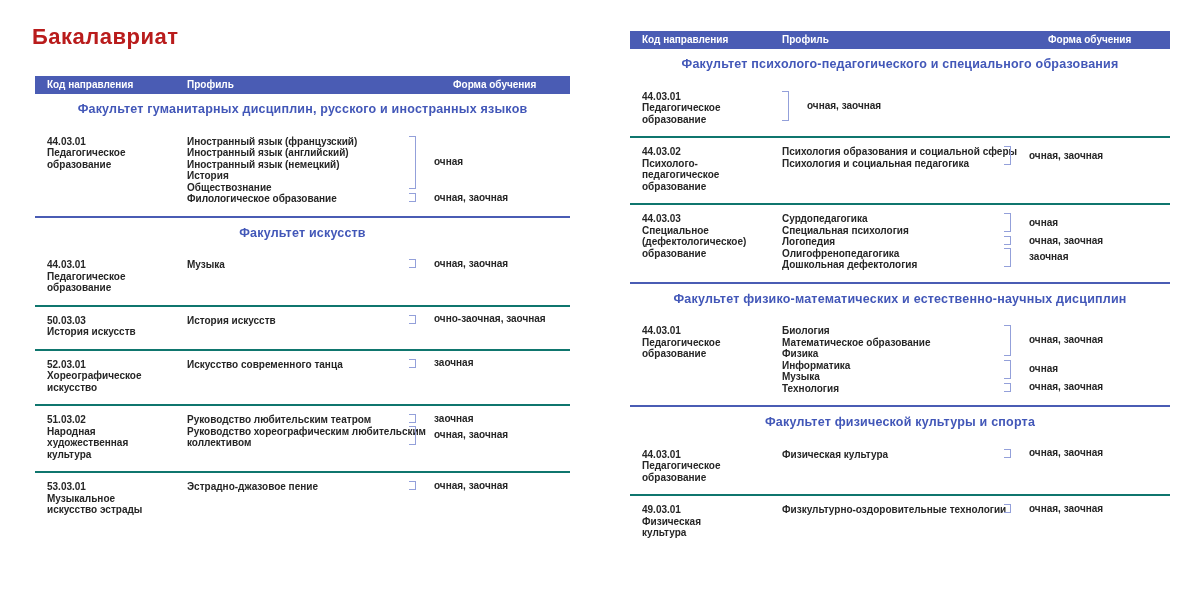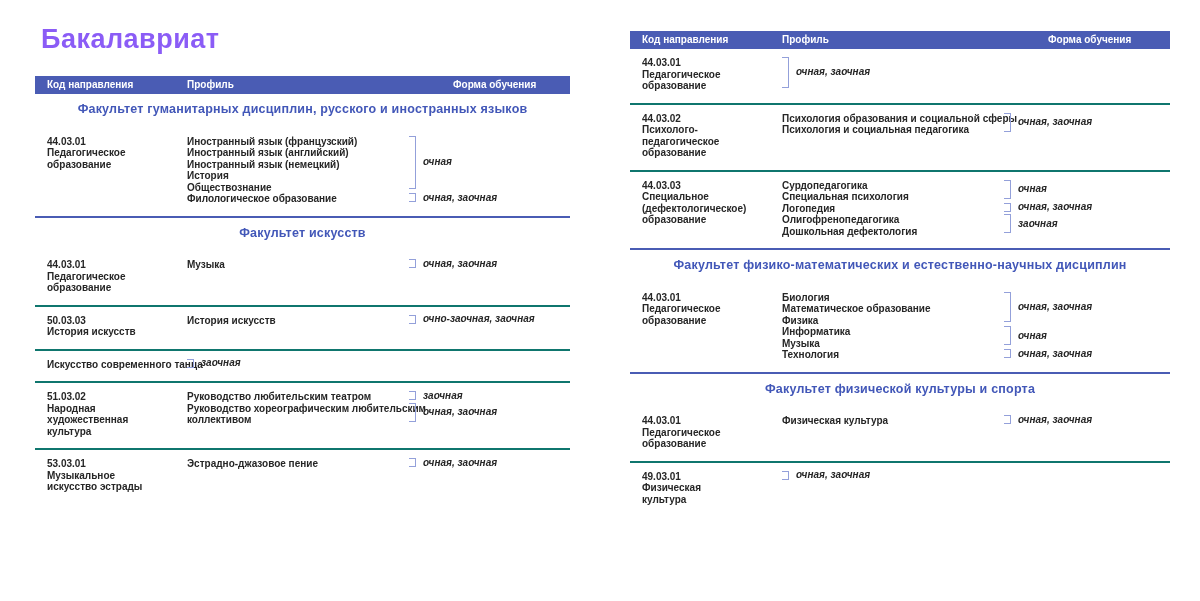--- a/index.html
+++ b/index.html
@@ -7,24 +7,24 @@
     width: 1200px; height: 601px;
     background: #ffffff;
     font-family: "Liberation Sans", sans-serif;
     font-weight: 700;
     color: #262626;
     position: relative;
     overflow: hidden;
   }
   .page-title {
     position: absolute;
-    left: 41px; top: 24px;
-    font-size: 27px;
+    left: 32px; top: 24px;
+    font-size: 22px;
     letter-spacing: 0.5px;
-    color: #8b5cf6;
+    color: #b91c1c;
   }
   .table {
     position: absolute;
     font-size: 10px;
     line-height: 11.5px;
   }
   .table-left  { left: 35px;  top: 76px; width: 535px; }
   .table-right { left: 630px; top: 31px; width: 540px; }
   .thead {
     position: relative;
@@ -60,24 +60,23 @@
   .cell-forms { position: relative; }
   .bracket {
     position: absolute;
     left: 0; width: 7px;
     border: 1.5px solid #93a0da;
     border-left: none;
     box-sizing: border-box;
   }
   .form-label {
     position: absolute;
-    left: 14px;
+    left: 25px;
     transform: translateY(-50%);
     white-space: nowrap;
-    font-style: italic;
   }
 </style>
 </head>
 <body>
 
 <div class="page-title">Бакалавриат</div>
 
 <div class="table table-left">
   <div class="thead">
     <span class="th-code">Код направления</span>
@@ -132,20 +131,25 @@
           </div>
           <div class="cell-profiles">
             <div>История искусств</div>
           </div>
           <div class="cell-forms">
             <div class="bracket" style="top: 0px; height: 9px;"></div>
             <div class="form-label" style="top: 4.5px;">очно-заочная, заочная</div>
           </div>
         </div>
         <div class="row">
+          <div class="cell-code">
+            <div>52.03.01</div>
+            <div>Хореографическое</div>
+            <div>искусство</div>
+          </div>
           <div class="cell-profiles">
             <div>Искусство современного танца</div>
           </div>
           <div class="cell-forms">
             <div class="bracket" style="top: 0px; height: 9px;"></div>
             <div class="form-label" style="top: 4.5px;">заочная</div>
           </div>
         </div>
         <div class="row">
           <div class="cell-code">
@@ -185,20 +189,21 @@
 </div>
 
 <div class="table table-right">
   <div class="thead">
     <span class="th-code">Код направления</span>
     <span class="th-profile">Профиль</span>
     <span class="th-form">Форма обучения</span>
   </div>
   <div class="tbody">
       <div class="section">
+        <div class="sec-heading">Факультет психолого-педагогического и специального образования</div>
         <div class="row">
           <div class="cell-code">
             <div>44.03.01</div>
             <div>Педагогическое</div>
             <div>образование</div>
           </div>
           <div class="cell-forms">
             <div class="bracket" style="top: 0px; height: 30.5px;"></div>
             <div class="form-label" style="top: 15.25px;">очная, заочная</div>
           </div>
@@ -284,20 +289,23 @@
             <div class="bracket" style="top: 0px; height: 9px;"></div>
             <div class="form-label" style="top: 4.5px;">очная, заочная</div>
           </div>
         </div>
         <div class="row">
           <div class="cell-code">
             <div>49.03.01</div>
             <div>Физическая</div>
             <div>культура</div>
           </div>
+          <div class="cell-profiles">
+            <div>Физкультурно-оздоровительные технологии</div>
+          </div>
           <div class="cell-forms">
             <div class="bracket" style="top: 0px; height: 9px;"></div>
             <div class="form-label" style="top: 4.5px;">очная, заочная</div>
           </div>
         </div>
       </div>
     </div>
 </div>
 
 </body></html>

